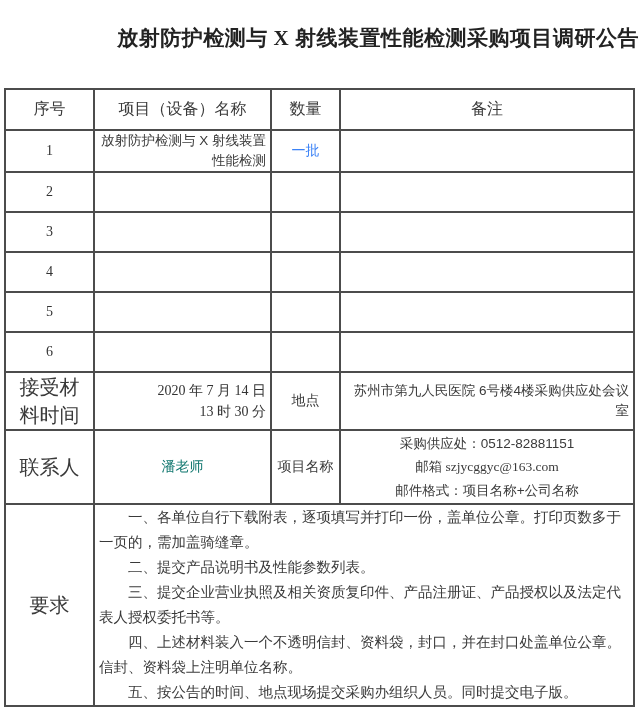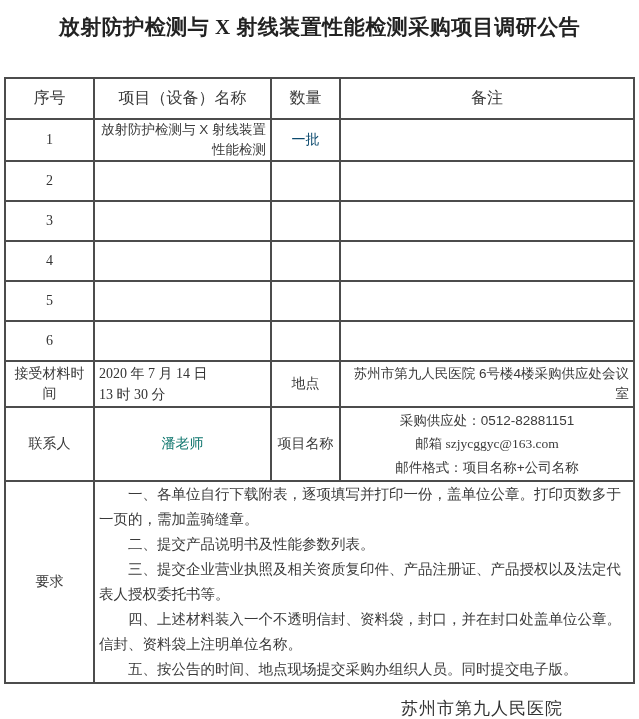--- a/index.html
+++ b/index.html
@@ -4,21 +4,21 @@
 <style>
   html,body{margin:0;padding:0;}
   body{
     width:639px;height:719px;background:#ffffff;color:#333;
     font-family:"Liberation Sans","DejaVu Sans",sans-serif;
     overflow:hidden;
   }
   .page{position:relative;width:639px;height:719px;}
 
   .doc-title{
-    padding-top:13px;text-align:center;
+    padding-top:24px;text-align:right;
     font-family:"Liberation Serif","DejaVu Serif",serif;
     font-weight:bold;font-size:21px;color:#222;letter-spacing:0.5px;
   }
 
   table.notice{
     border-collapse:collapse;table-layout:fixed;
     width:629px;margin:36px 0 0 4px;
   }
   table.notice td{
     border:2px solid #4c4c4c;overflow:hidden;
@@ -38,29 +38,29 @@
   tr.item-first td{height:40px;}
   td.num{
     text-align:center;
     font-family:"Liberation Serif","DejaVu Serif",serif;
     font-size:14px;color:#333;
   }
   td.item-name{
     font-size:13.5px;line-height:1.45;color:#3a3a3a;
     text-align:right;padding:0 5px;
   }
-  td.item-qty{text-align:center;font-size:14px;color:#0c4a6e;}
+  td.item-qty{text-align:center;font-size:14px;color:#3b82f6;}
 
   tr.material td{height:44px;}
   td.row-label{
-    text-align:center;font-size:14px;color:#3a3a3a;
+    text-align:center;font-size:20px;color:#3a3a3a;
     padding:0 8px;line-height:1.4;
   }
   td.time-cell{
-    text-align:left;
+    text-align:right;
     font-family:"Liberation Serif","DejaVu Serif",serif;
     font-size:14px;color:#333;line-height:1.5;border-radius:10px;
   }
   td.mini-label{text-align:center;font-size:14px;color:#3a3a3a;padding:0 2px;}
   td.place-cell{
     text-align:right;font-size:13.5px;color:#3a3a3a;
     line-height:1.5;padding:0 6px;
   }
 
   tr.contact td{height:72px;}

